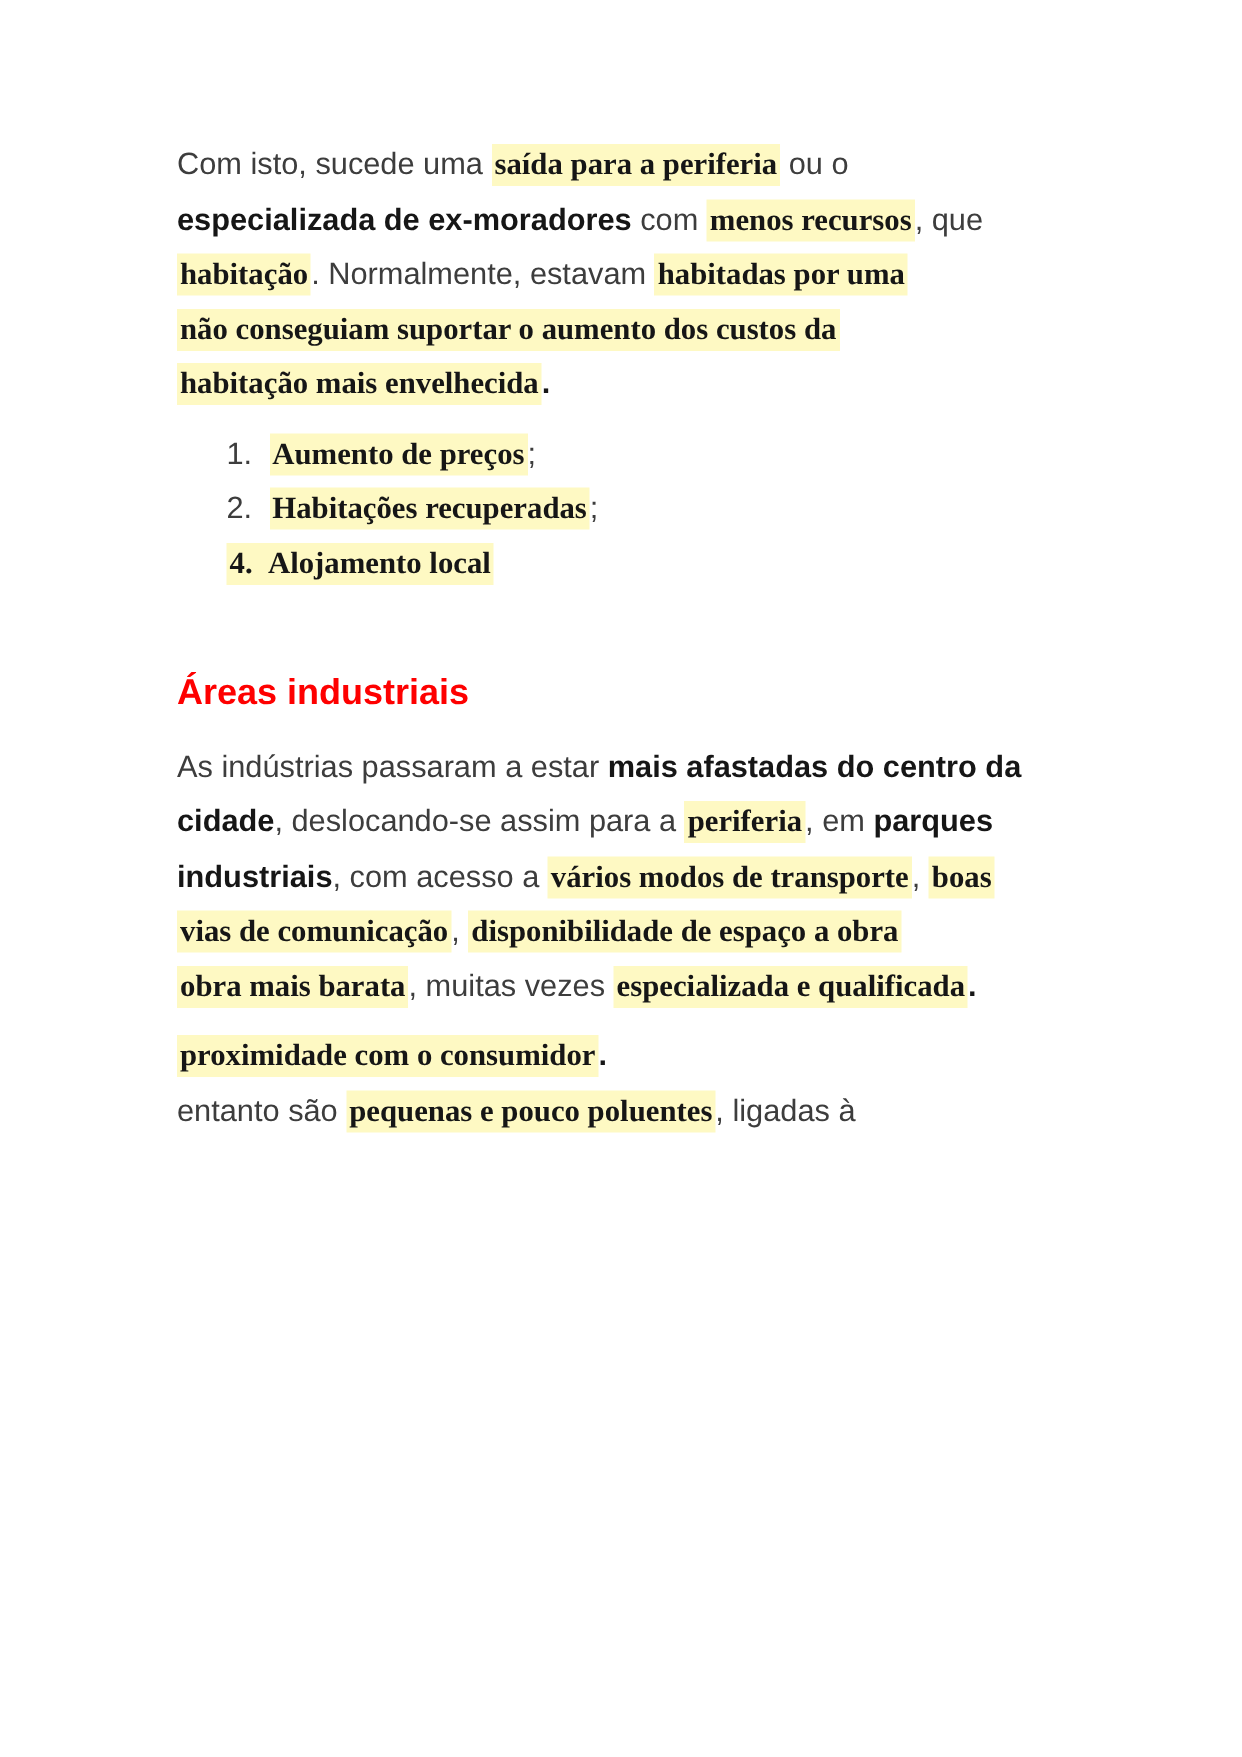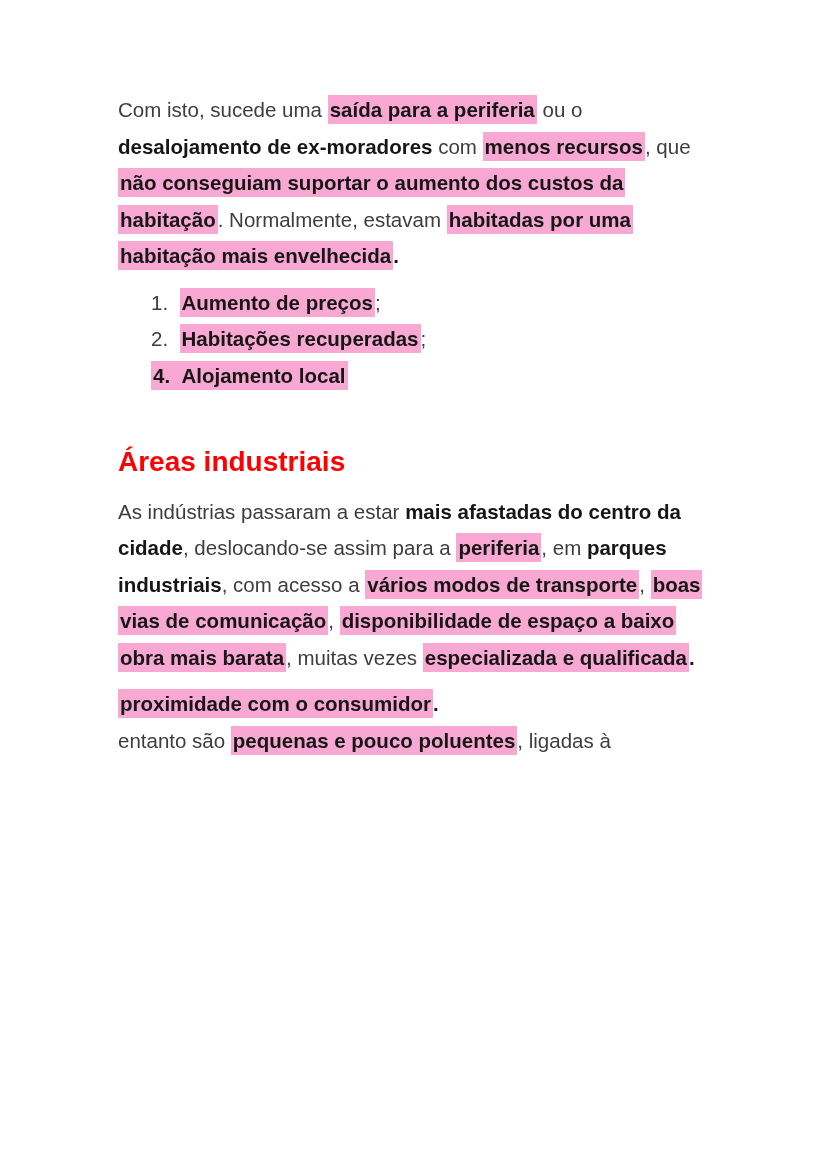--- a/index.html
+++ b/index.html
@@ -18,52 +18,52 @@
     color:#3d3d3d;
   }
   .line {
     line-height:36.5px;
     white-space:pre;
   }
   .para { margin:0 0 10px 0; }
   .list { margin:0 0 0 0; }
   .list .line { padding-left:33px; }
   .run.b { font-weight:700; color:#161616; }
-  .run.h { background:#f9a8d4; padding:3px 2px; }
+  .run.h { background:#fef9c3; padding:3px 2px;font-family:Liberation Serif, serif; }
   .heading {
     margin:50px 0 13px 0;
-    font-size:28px;
+    font-size:24px;
     font-weight:700;
     color:#fe0000;
     line-height:36.5px;
   }
 </style>
 </head>
 <body>
 
 <div class="doc">
   <div class="content">
       <div class="para">
         <div class="line"><span class="run">Com isto, sucede uma </span><span class="run b h">saída para a periferia</span><span class="run"> ou o</span></div>
-        <div class="line"><span class="run b">desalojamento de ex-moradores</span><span class="run"> com </span><span class="run b h">menos recursos</span><span class="run">, que</span></div>
+        <div class="line"><span class="run b">especializada de ex-moradores</span><span class="run"> com </span><span class="run b h">menos recursos</span><span class="run">, que</span></div>
+        <div class="line"><span class="run b h">habitação</span><span class="run">. Normalmente, estavam </span><span class="run b h">habitadas por uma</span></div>
         <div class="line"><span class="run b h">não conseguiam suportar o aumento dos custos da</span></div>
-        <div class="line"><span class="run b h">habitação</span><span class="run">. Normalmente, estavam </span><span class="run b h">habitadas por uma</span></div>
         <div class="line"><span class="run b h">habitação mais envelhecida</span><span class="run b">.</span></div>
       </div>
       <div class="list para">
         <div class="line"><span class="run">1.&nbsp;&nbsp;</span><span class="run b h">Aumento de preços</span><span class="run">;</span></div>
         <div class="line"><span class="run">2.&nbsp;&nbsp;</span><span class="run b h">Habitações recuperadas</span><span class="run">;</span></div>
         <div class="line"><span class="run b h">4.&nbsp;&nbsp;Alojamento local</span></div>
       </div>
       <div class="heading">Áreas industriais</div>
       <div class="para">
         <div class="line"><span class="run">As indústrias passaram a estar </span><span class="run b">mais afastadas do centro da</span></div>
         <div class="line"><span class="run b">cidade</span><span class="run">, deslocando-se assim para a </span><span class="run b h">periferia</span><span class="run">, em </span><span class="run b">parques</span></div>
         <div class="line"><span class="run b">industriais</span><span class="run">, com acesso a </span><span class="run b h">vários modos de transporte</span><span class="run">, </span><span class="run b h">boas</span></div>
-        <div class="line"><span class="run b h">vias de comunicação</span><span class="run">, </span><span class="run b h">disponibilidade de espaço a baixo</span></div>
+        <div class="line"><span class="run b h">vias de comunicação</span><span class="run">, </span><span class="run b h">disponibilidade de espaço a obra</span></div>
         <div class="line"><span class="run b h">obra mais barata</span><span class="run">, muitas vezes </span><span class="run b h">especializada e qualificada</span><span class="run b">.</span></div>
       </div>
       <div class="para">
         <div class="line"><span class="run b h">proximidade com o consumidor</span><span class="run b">.</span></div>
         <div class="line"><span class="run">entanto são </span><span class="run b h">pequenas e pouco poluentes</span><span class="run">, ligadas à</span></div>
       </div>
     </div>
 </div>
 
 </body></html>

